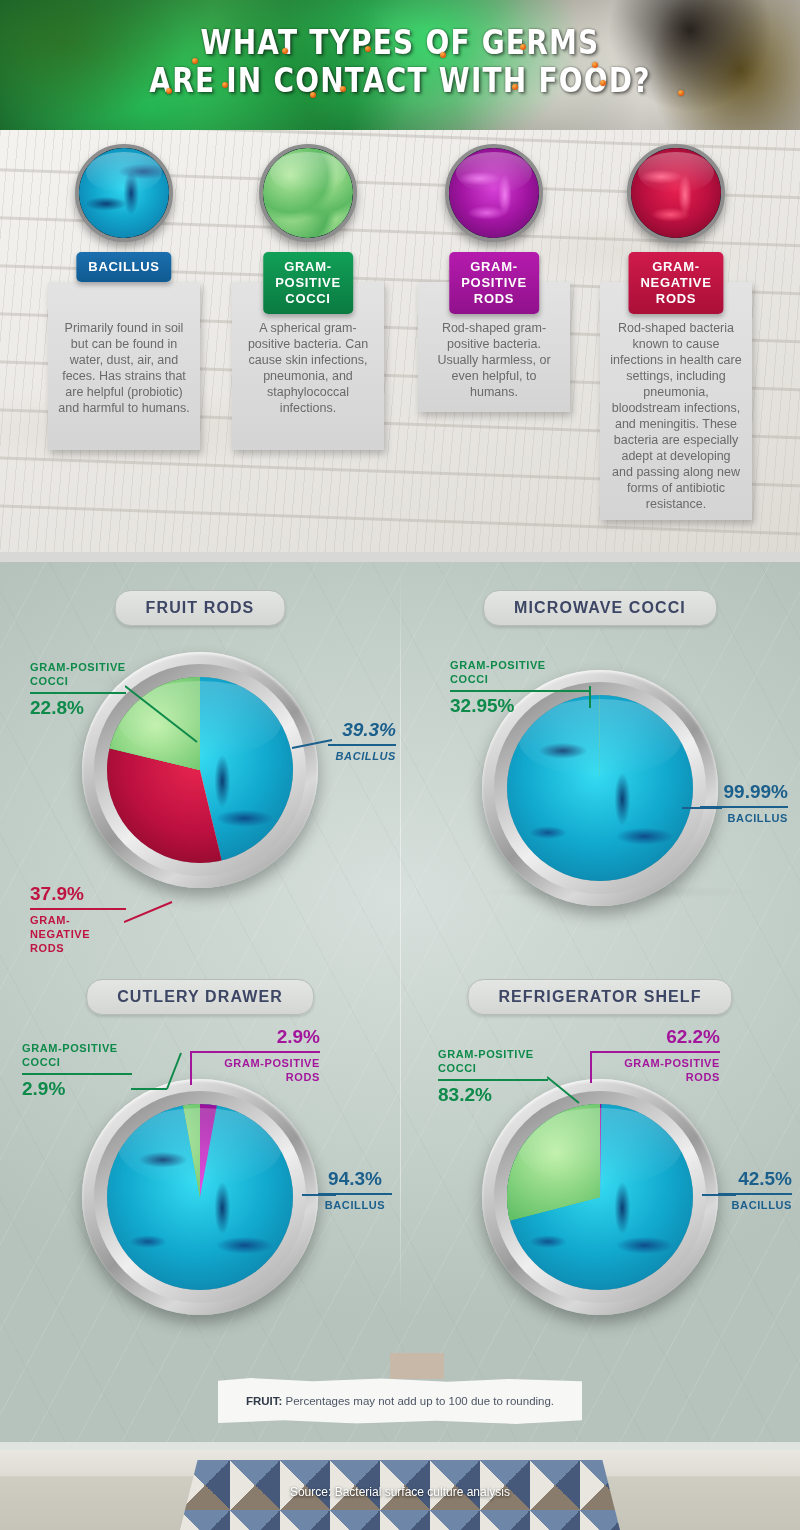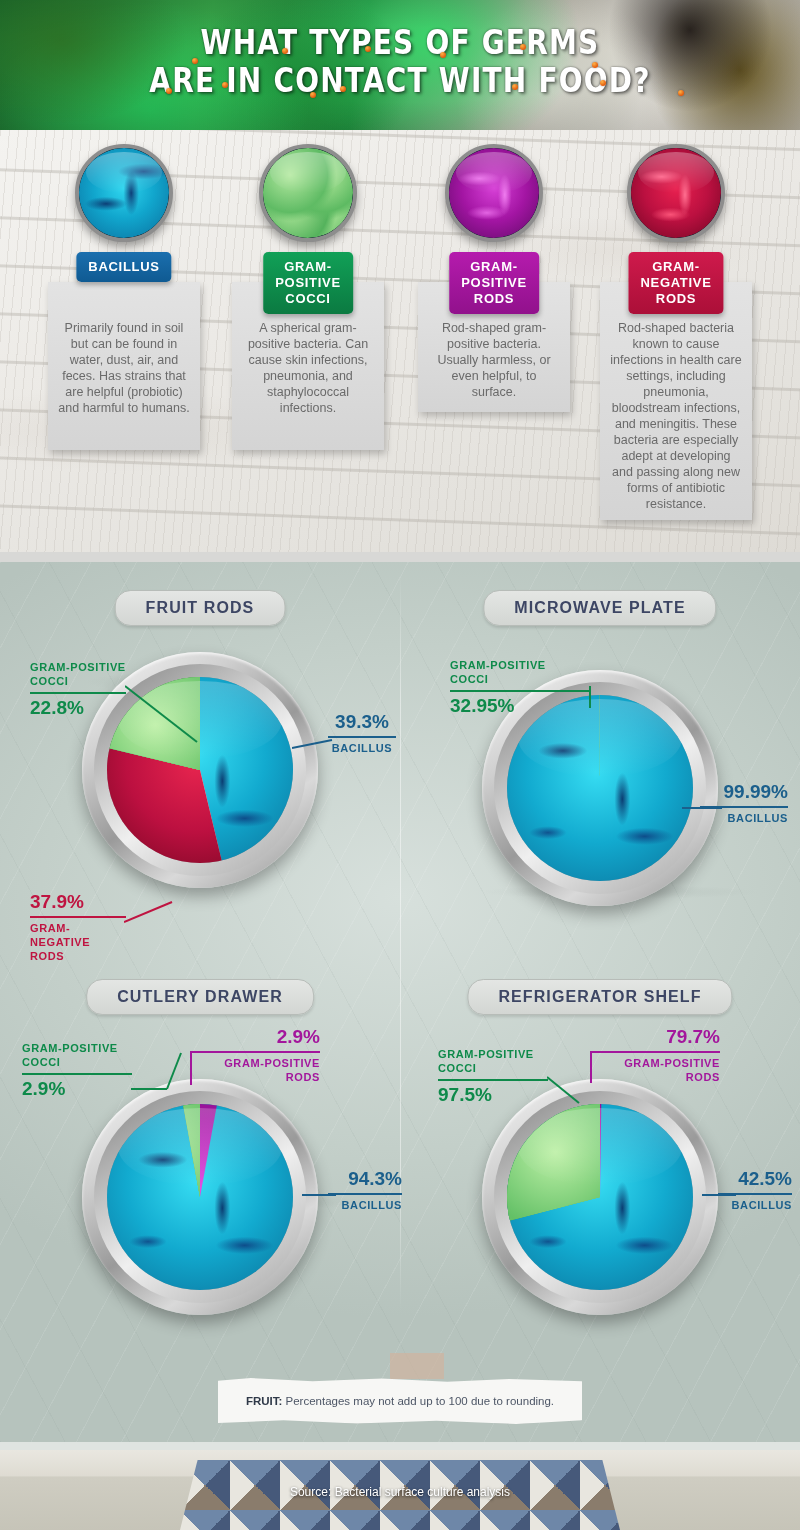--- a/index.html
+++ b/index.html
@@ -298,21 +298,21 @@
       <div class="panel" style="height:168px;">A spherical gram-positive bacteria. Can cause skin infections, pneumonia, and staphylococcal infections.</div>
     </div>
 
     <div class="card" style="left:418px;width:152px;">
       <div class="dish dish-gprods">
         <div class="inner"></div>
           <div class="gloss"></div>
       </div>
       <div class="badge" style="background:linear-gradient(180deg,#b51bad,#91118c);">GRAM-POSITIVE
 RODS</div>
-      <div class="panel" style="height:130px;">Rod-shaped gram-positive bacteria. Usually harmless, or even helpful, to surface.</div>
+      <div class="panel" style="height:130px;">Rod-shaped gram-positive bacteria. Usually harmless, or even helpful, to humans.</div>
     </div>
 
     <div class="card" style="left:600px;width:152px;">
       <div class="dish dish-gnrods">
         <div class="inner"></div>
           <div class="gloss"></div>
       </div>
       <div class="badge" style="background:linear-gradient(180deg,#cf1a4c,#ab0f38);">GRAM-NEGATIVE
 RODS</div>
       <div class="panel" style="height:238px;">Rod-shaped bacteria known to cause infections in health care settings, including pneumonia, bloodstream infections, and meningitis. These bacteria are especially adept at developing and passing along new forms of antibiotic resistance.</div>
@@ -343,42 +343,42 @@
       <div class="lbl" style="left:30px;top:70px;width:96px;color:#0e8a4a;">
         <div class="cat" style="white-space:pre-line;">GRAM-POSITIVE
 COCCI</div>
         <div class="rule" style="background:#0e8a4a;margin:4px 0 2px;"></div>
         <div class="pct">22.8%</div>
       </div>
       <svg class="lead" width="110" height="62" style="left:125px;top:94px;">
         <line x1="0" y1="2" x2="72" y2="58" stroke="#0e8a4a" stroke-width="2"></line>
       </svg>
 
-      <div class="lbl" style="left:328px;top:120px;width:68px;color:#1b5f8c;text-align:center;">
+      <div class="lbl" style="left:328px;top:128px;width:68px;color:#1b5f8c;text-align:right;font-style:italic;">
         <div class="pct">39.3%</div>
         <div class="rule" style="background:#1b5f8c;margin:2px 0 3px;"></div>
         <div class="cat">BACILLUS</div>
       </div>
       <svg class="lead" width="45" height="22" style="left:292px;top:140px;">
         <line x1="0" y1="18" x2="40" y2="10" stroke="#1b5f8c" stroke-width="2"></line>
       </svg>
 
-      <div class="lbl" style="left:30px;top:300px;width:96px;color:#bf1441;">
+      <div class="lbl" style="left:30px;top:292px;width:96px;color:#bf1441;">
         <div class="pct">37.9%</div>
         <div class="rule" style="background:#bf1441;margin:2px 0 3px;"></div>
         <div class="cat" style="white-space:pre-line;">GRAM-NEGATIVE
 RODS</div>
       </div>
       <svg class="lead" width="60" height="26" style="left:124px;top:310px;">
         <line x1="0" y1="22" x2="48" y2="2" stroke="#bf1441" stroke-width="2"></line>
       </svg>
     </div>
 
     <div class="chart" style="left:400px;top:28px;">
-      <div class="chart-title">MICROWAVE PLATE</div>
+      <div class="chart-title">MICROWAVE COCCI</div>
 
       <div class="pie-wrap" style="top:80px;">
         <div class="ring">
           <div class="pie">
             <div class="seg tex-cyan"></div>
             <div class="seg tex-green" style="clip-path: polygon(50% 50%, 49.9% 0, 50% 0);"></div>
             <div class="glass"></div>
           </div>
         </div>
       </div>
@@ -431,21 +431,21 @@
       <div class="lbl" style="left:190px;top:46px;width:130px;color:#a3169c;text-align:right;">
         <div class="pct">2.9%</div>
         <div class="rule" style="background:#a3169c;margin:2px 0 3px;"></div>
         <div class="cat" style="white-space:pre-line;">GRAM-POSITIVE
 RODS</div>
       </div>
       <svg class="lead" width="12" height="34" style="left:185px;top:74px;">
         <line x1="6" y1="0" x2="6" y2="32" stroke="#a3169c" stroke-width="2"></line>
       </svg>
 
-      <div class="lbl" style="left:328px;top:188px;width:74px;color:#1b5f8c;text-align:right;">
+      <div class="lbl" style="left:318px;top:188px;width:74px;color:#1b5f8c;text-align:center;">
         <div class="pct">94.3%</div>
         <div class="rule" style="background:#1b5f8c;margin:2px 0 3px;"></div>
         <div class="cat">BACILLUS</div>
       </div>
       <svg class="lead" width="40" height="8" style="left:302px;top:212px;">
         <line x1="0" y1="4" x2="34" y2="4" stroke="#1b5f8c" stroke-width="2"></line>
       </svg>
     </div>
 
     <div class="chart" style="left:400px;top:417px;">
@@ -459,28 +459,28 @@
             <div class="seg tex-magenta" style="clip-path: polygon(50% 50%, 50% 0, 50.7% 0);"></div>
             <div class="glass"></div>
           </div>
         </div>
       </div>
 
       <div class="lbl" style="left:38px;top:68px;width:110px;color:#0e8a4a;">
         <div class="cat" style="white-space:pre-line;">GRAM-POSITIVE
 COCCI</div>
         <div class="rule" style="background:#0e8a4a;margin:4px 0 2px;"></div>
-        <div class="pct">97.5%</div>
+        <div class="pct">83.2%</div>
       </div>
       <svg class="lead" width="40" height="30" style="left:147px;top:96px;">
         <line x1="0" y1="2" x2="32" y2="28" stroke="#0e8a4a" stroke-width="2"></line>
       </svg>
 
       <div class="lbl" style="left:190px;top:46px;width:130px;color:#a3169c;text-align:right;">
-        <div class="pct">79.7%</div>
+        <div class="pct">62.2%</div>
         <div class="rule" style="background:#a3169c;margin:2px 0 3px;"></div>
         <div class="cat" style="white-space:pre-line;">GRAM-POSITIVE
 RODS</div>
       </div>
       <svg class="lead" width="12" height="32" style="left:185px;top:74px;">
         <line x1="6" y1="0" x2="6" y2="30" stroke="#a3169c" stroke-width="2"></line>
       </svg>
 
       <div class="lbl" style="left:318px;top:188px;width:74px;color:#1b5f8c;text-align:right;">
         <div class="pct">42.5%</div>

